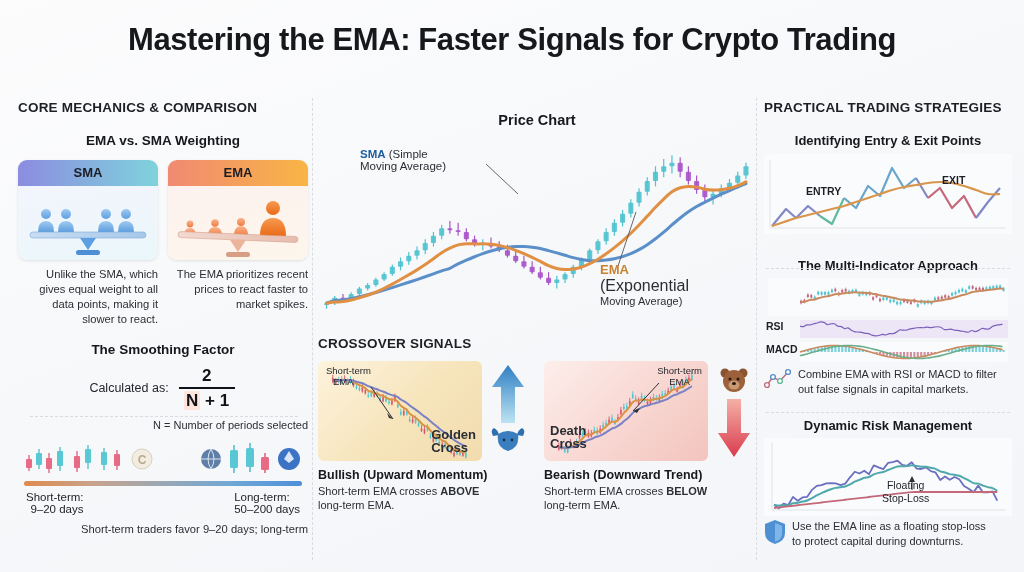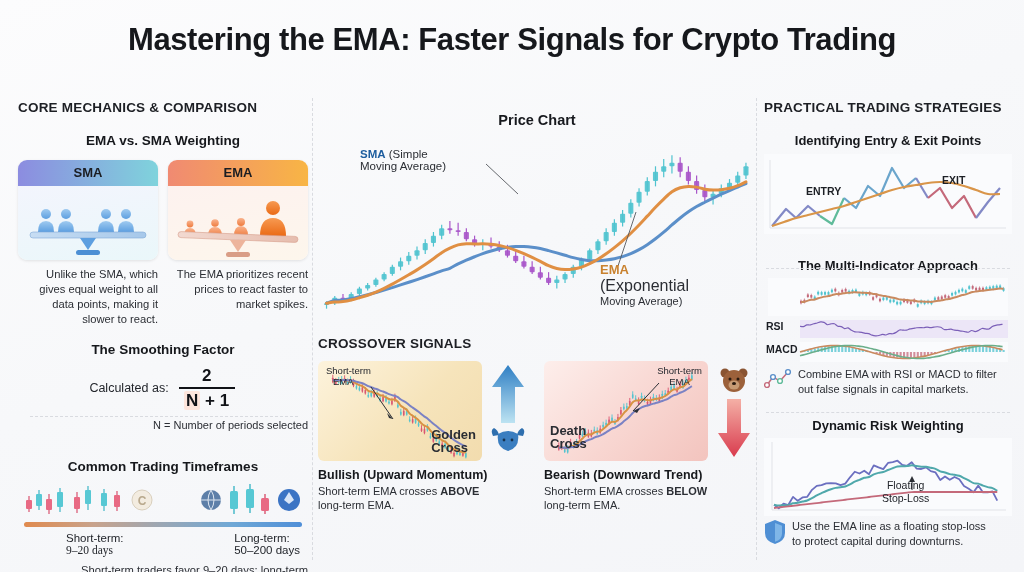--- a/index.html
+++ b/index.html
@@ -177,21 +177,20 @@
       <span class="frac">
         <span class="num">2</span>
         <span class="bar"></span>
         <span class="den"><span class="hl">N</span> <span>+ 1</span></span>
       </span>
     </div>
     <div class="body-text" style="margin-top:9px;font-size:11px;">N = Number of periods selected</div>
 
     <div class="hdiv" style="left:12px; top:316px; width:268px;"></div>
 
-    <div class="sub-head" style="margin-top:26px;">Common Trading Timeframes</div>
 
     <div style="position:relative;height:40px;margin-top:6px;">
       <svg viewBox="0 0 290 40" style="width:100%;height:100%">
         <g>
           <g stroke="#d9536f" stroke-width="1.2">
             <line x1="11" y1="16" x2="11" y2="32"></line>
               <line x1="31" y1="14" x2="31" y2="34"></line>
             <line x1="59" y1="12" x2="59" y2="33"></line>
               <line x1="99" y1="11" x2="99" y2="31"></line>
           </g>
@@ -233,23 +232,23 @@
         <g>
           <circle cx="271" cy="20" r="11" fill="#3b74c4"></circle>
           <path d="M271 12 l5 8 l-5 4 l-5 -4 Z" fill="#d9e6f7"></path>
         </g>
       </svg>
     </div>
 
     <div style="height:5px;border-radius:3px;background:linear-gradient(90deg,#e08a4e 0%,#c8a38c 25%,#9aa7b5 50%,#6fa8d6 75%,#4f8fd8 100%);margin:2px 6px 0;"></div>
 
     <div style="display:flex;justify-content:space-between;padding:5px 8px 0;">
-      <div style="text-align:left;margin-left:40px;">
+      <div style="text-align:right;">
         <div style="font-size:11.5px;color:#22252b;">Short-term:</div>
-        <div style="font-size:11.5px;color:#22252b;font-family:Liberation Serif, serif;">9–20 days</div>
+        <div style="font-size:11.5px;color:#22252b;">9–20 days</div>
       </div>
       <div style="text-align:left;">
         <div style="font-size:11.5px;color:#22252b;">Long-term:</div>
         <div style="font-size:11.5px;color:#22252b;">50–200 days</div>
       </div>
     </div>
 
     <div class="body-text" style="margin-top:7px;">Short-term traders favor 9–20 days; long-term</div>
 
   </div>
@@ -909,21 +908,21 @@
         <div class="r-cap">
           <span>Combine EMA with RSI or MACD to filter</span><br>
           <span>out false signals in capital markets.</span>
         </div>
       </div>
     </div>
 
     <div class="hdiv" style="left:2px;top:312px;width:244px;"></div>
 
     <div style="margin-top:22px;">
-      <div class="r-sub">Dynamic Risk Weighting</div>
+      <div class="r-sub">Dynamic Risk Management</div>
       <div style="position:relative;height:78px;margin-top:5px;">
         <svg viewBox="0 0 248 78" style="width:100%;height:100%">
           <rect x="0" y="0" width="248" height="78" fill="#fafbfd"></rect>
           <line x1="8" y1="72" x2="242" y2="72" stroke="#e1e3e8" stroke-width="1"></line>
           <line x1="8" y1="4" x2="8" y2="72" stroke="#e1e3e8" stroke-width="1"></line>
           <path id="riskPrice" fill="none" stroke="#6b6fc0" stroke-width="1.8" stroke-linejoin="round" d="M10,66.80810185185184 L14.75,70.30721450617284 L19.5,65.55401234567901 L24.25,67.02071759259259 L29,58.84621913580247 L33.75,62.8360725308642 L38.5,59.4625 L43.25,58.864390432098766 L48,51.84729938271605 L52.75,47.88344907407407 L57.5,47.111728395061725 L62.25,45.33769290123457 L67,45.03356481481482 L71.75,45.338233024691355 L76.5,47.05725308641975 L81.25,45.662847222222226 L86,39.29390432098766 L90.75,33.75597993827161 L95.5,35.5212962962963 L100.25,32.728742283950616 L105,36.183873456790124 L109.75,27.358912037037037 L114.5,29.392746913580247 L119.25,31.090933641975308 L124,24.925694444444446 L128.75,24.035918209876545 L133.5,22.72716049382716 L138.25,26.92164351851852 L143,27.808256172839506 L147.75,24.19255401234568 L152.5,30.54675925925926 L157.25,31.009760802469135 L162,29.387114197530867 L166.75,33.151041666666664 L171.5,34.440432098765434 L176.25,42.06084104938272 L181,38.48449074074074 L185.75,41.850270061728395 L190.5,38.963734567901234 L195.25,41.29710648148148 L200,47.98927469135802 L204.75,50.84579475308642 L209.5,54.33888888888889 L214.25,47.607445987654316 L219,54.45702160493826 L223.75,54.35983796296296 L228.5,53.45478395061728 L233.25,62.54741512345679"></path>
           <path id="riskEma" fill="none" stroke="#4fa8ab" stroke-width="2" d="M10,66.80810185185184 C10.791666666666666,66.9376986168267 13.166666666666666,67.53133271731951 14.75,67.58568244170095 C16.333333333333332,67.64003216608239 17.916666666666668,67.21365029819866 19.5,67.13420019814052 C21.083333333333332,67.05475009808238 22.666666666666668,67.41921314917052 24.25,67.10898184135209 C25.833333333333332,66.79875053353366 27.416666666666668,65.66909022256016 29,65.27281235122996 C30.583333333333332,64.87653447989976 32.166666666666664,65.0167055183241 33.75,64.7313146133709 C35.333333333333336,64.4459237084177 36.916666666666664,63.92953696235451 38.5,63.5604669215107 C40.083333333333336,63.19139688066689 41.666666666666664,63.08599331182671 43.25,62.51689436830805 C44.833333333333336,61.94779542478939 46.416666666666664,60.995207303803035 48,60.145873260398716 C49.583333333333336,59.2965392169944 51.166666666666664,58.256874770813425 52.75,57.42089010788213 C54.333333333333336,56.584905444950834 55.916666666666664,55.87446284186266 57.5,55.12996528281093 C59.083333333333336,54.3854677237592 60.666666666666664,53.609927432102594 62.25,52.953904753571734 C63.833333333333336,52.297882075040874 65.41666666666667,51.70404906813284 67,51.193829211625754 C68.58333333333333,50.68360935511867 70.16666666666667,50.21447186323455 71.75,49.892585614529224 C73.33333333333333,49.5706993658239 74.91666666666667,49.50084494255234 76.5,49.262511719393785 C78.08333333333333,49.02417849623523 79.66666666666667,48.93548799601351 81.25,48.462586275577884 C82.83333333333333,47.98968455514226 84.41666666666667,47.23390893059852 86,46.42510139678005 C87.58333333333333,45.616293862961584 89.16666666666667,44.37853982210703 90.75,43.60974107266706 C92.33333333333333,42.8409423232271 93.91666666666667,42.448309322086914 95.5,41.81230890014023 C97.08333333333333,41.17630847819355 98.66666666666667,40.2638656410013 100.25,39.793738540986986 C101.83333333333333,39.32361144097267 103.41666666666667,39.55608331291414 105,38.99154630005435 C106.58333333333333,38.427009287194565 108.16666666666667,37.09712401246774 109.75,36.40651646382828 C111.33333333333333,35.71590891518883 112.91666666666667,35.24681719030984 114.5,34.847901008217605 C116.08333333333333,34.44898482612537 117.66666666666667,34.48873390064794 119.25,34.01301937127487 C120.83333333333333,33.53730484190181 122.41666666666667,32.62491088934711 124,31.99361383197922 C125.58333333333333,31.36231677461133 127.16666666666667,30.797673032820963 128.75,30.225237027067518 C130.33333333333334,29.652801021314072 131.91666666666666,28.897347086798565 133.5,28.55899779745855 C135.08333333333334,28.220648508118533 136.66666666666666,28.270113120550686 138.25,28.19514129102743 C139.83333333333334,28.120169461504172 141.41666666666666,28.268555632399046 143,28.109166820319 C144.58333333333334,27.949778008238955 146.16666666666666,27.261351454371642 147.75,27.23880841854715 C149.33333333333334,27.21626538272266 150.91666666666666,27.738952937305058 152.5,27.973908605372063 C154.08333333333334,28.20886427343907 155.66666666666666,28.508748946664795 157.25,28.64854242694919 C158.83333333333334,28.788335907233588 160.41666666666666,28.62463452596105 162,28.812669487078452 C163.58333333333334,29.000704448195854 165.16666666666666,29.443342857183236 166.75,29.776752193653607 C168.33333333333334,30.11016153012398 169.91666666666666,30.223814563360165 171.5,30.81312550590068 C173.08333333333334,31.402436448441193 174.66666666666666,32.70448494388461 176.25,33.312617848896686 C177.83333333333334,33.92075075390876 179.41666666666666,33.99672960198798 181,34.46192293597314 C182.58333333333334,34.927116269958304 184.16666666666666,35.72421104388731 185.75,36.10377785280764 C187.33333333333334,36.48334466172797 188.91666666666666,36.46459270034399 190.5,36.7393237894951 C192.08333333333334,37.01405487864621 193.66666666666666,37.204205387876144 195.25,37.752164387714295 C196.83333333333334,38.300123387552446 198.41666666666666,39.247232334146005 200,40.02707778852401 C201.58333333333334,40.806923242902016 203.16666666666666,41.58951975326125 204.75,42.43123711398233 C206.33333333333334,43.272954474703404 207.91666666666666,44.542651737675996 209.5,45.07738195285046 C211.08333333333334,45.61211216802492 212.66666666666666,45.219341840780466 214.25,45.6396184050291 C215.83333333333334,46.05989496927773 217.41666666666666,47.02207097447077 219,47.599041338342246 C220.58333333333334,48.17601170221372 222.16666666666666,48.689805773925364 223.75,49.10144058825796 C225.33333333333334,49.51307540259055 226.91666666666666,49.44544621465343 228.5,50.06885022433781 C230.08333333333334,50.69225423402219 232.45833333333334,52.379695576026506 233.25,52.84186464636425"></path>
           <path id="riskStop" fill="none" stroke="#c4697a" stroke-width="1.8" d="M10,70 C10.791666666666666,69.90833333333333 13.166666666666666,69.63333333333334 14.75,69.45 C16.333333333333332,69.26666666666667 17.916666666666668,69.08333333333334 19.5,68.9 C21.083333333333332,68.71666666666667 22.666666666666668,68.53333333333333 24.25,68.35 C25.833333333333332,68.16666666666666 27.416666666666668,67.98333333333333 29,67.8 C30.583333333333332,67.61666666666666 32.166666666666664,67.43333333333334 33.75,67.25 C35.333333333333336,67.06666666666666 36.916666666666664,66.88333333333334 38.5,66.7 C40.083333333333336,66.51666666666667 41.666666666666664,66.33333333333334 43.25,66.15 C44.833333333333336,65.96666666666667 46.416666666666664,65.78333333333333 48,65.6 C49.583333333333336,65.41666666666666 51.166666666666664,65.23333333333333 52.75,65.05 C54.333333333333336,64.86666666666666 55.916666666666664,64.68333333333334 57.5,64.5 C59.083333333333336,64.31666666666666 60.666666666666664,64.13333333333334 62.25,63.95 C63.833333333333336,63.766666666666666 65.41666666666667,63.58333333333333 67,63.4 C68.58333333333333,63.21666666666667 70.16666666666667,63.03333333333333 71.75,62.85 C73.33333333333333,62.66666666666667 74.91666666666667,62.483333333333334 76.5,62.3 C78.08333333333333,62.11666666666666 79.66666666666667,61.93333333333333 81.25,61.75 C82.83333333333333,61.56666666666667 84.41666666666667,61.38333333333334 86,61.2 C87.58333333333333,61.016666666666666 89.16666666666667,60.83333333333333 90.75,60.65 C92.33333333333333,60.46666666666667 93.91666666666667,60.28333333333333 95.5,60.1 C97.08333333333333,59.91666666666667 98.66666666666667,59.733333333333334 100.25,59.55 C101.83333333333333,59.36666666666666 103.41666666666667,59.18333333333333 105,59 C106.58333333333333,58.81666666666667 108.16666666666667,58.63333333333334 109.75,58.45 C111.33333333333333,58.266666666666666 112.91666666666667,58.08333333333333 114.5,57.9 C116.08333333333333,57.71666666666667 117.66666666666667,57.53333333333333 119.25,57.35 C120.83333333333333,57.16666666666667 122.41666666666667,56.983333333333334 124,56.8 C125.58333333333333,56.61666666666666 127.16666666666667,56.43333333333333 128.75,56.25 C130.33333333333334,56.06666666666667 131.91666666666666,55.88333333333334 133.5,55.7 C135.08333333333334,55.516666666666666 136.66666666666666,55.333333333333336 138.25,55.15 C139.83333333333334,54.96666666666666 141.41666666666666,54.78333333333333 143,54.599999999999994 C144.58333333333334,54.41666666666666 146.16666666666666,54.15 147.75,54.05 C149.33333333333334,53.949999999999996 150.91666666666666,54.00833333333333 152.5,54 C154.08333333333334,53.99166666666667 155.66666666666666,54 157.25,54 C158.83333333333334,54 160.41666666666666,54 162,54 C163.58333333333334,54 165.16666666666666,54 166.75,54 C168.33333333333334,54 169.91666666666666,54 171.5,54 C173.08333333333334,54 174.66666666666666,54 176.25,54 C177.83333333333334,54 179.41666666666666,54 181,54 C182.58333333333334,54 184.16666666666666,54 185.75,54 C187.33333333333334,54 188.91666666666666,54 190.5,54 C192.08333333333334,54 193.66666666666666,54 195.25,54 C196.83333333333334,54 198.41666666666666,54 200,54 C201.58333333333334,54 203.16666666666666,54 204.75,54 C206.33333333333334,54 207.91666666666666,54 209.5,54 C211.08333333333334,54 212.66666666666666,54 214.25,54 C215.83333333333334,54 217.41666666666666,54 219,54 C220.58333333333334,54 222.16666666666666,54 223.75,54 C225.33333333333334,54 226.91666666666666,54 228.5,54 C230.08333333333334,54 232.45833333333334,54 233.25,54"></path>
           <line x1="176" y1="54" x2="230" y2="54" stroke="#c4697a" stroke-width="1.4" stroke-dasharray="5 4"></line>
           <line x1="148" y1="52" x2="148" y2="40" stroke="#2d3036" stroke-width="1"></line>

